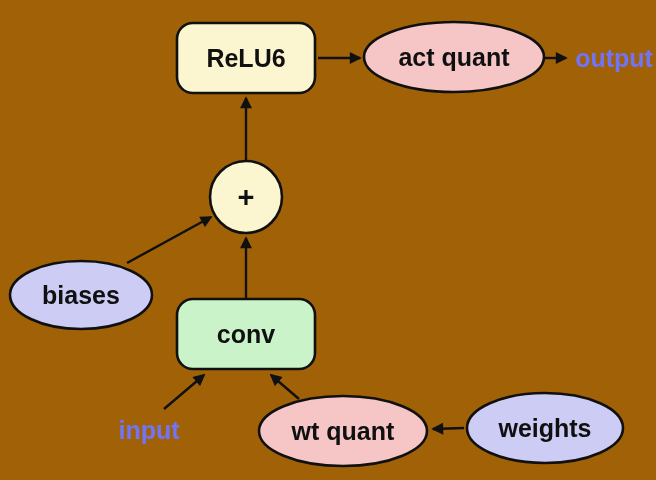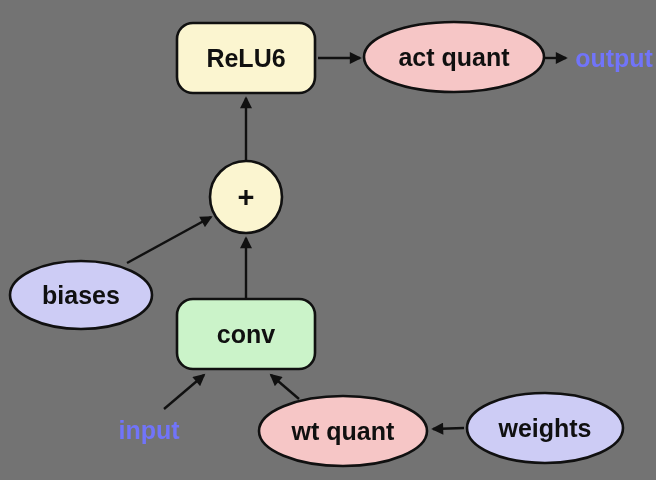--- a/index.html
+++ b/index.html
@@ -4,21 +4,21 @@
 <style>
   html, body {
     margin: 0;
     padding: 0;
     background: #ffffff;
   }
   #canvas {
     position: relative;
     width: 656px;
     height: 480px;
-    background: #737373;
+    background: #a16207;
     overflow: hidden;
   }
   svg text {
     font-family: "Liberation Sans", sans-serif;
     font-weight: bold;
     user-select: none;
   }
 </style>
 </head>
 <body>

